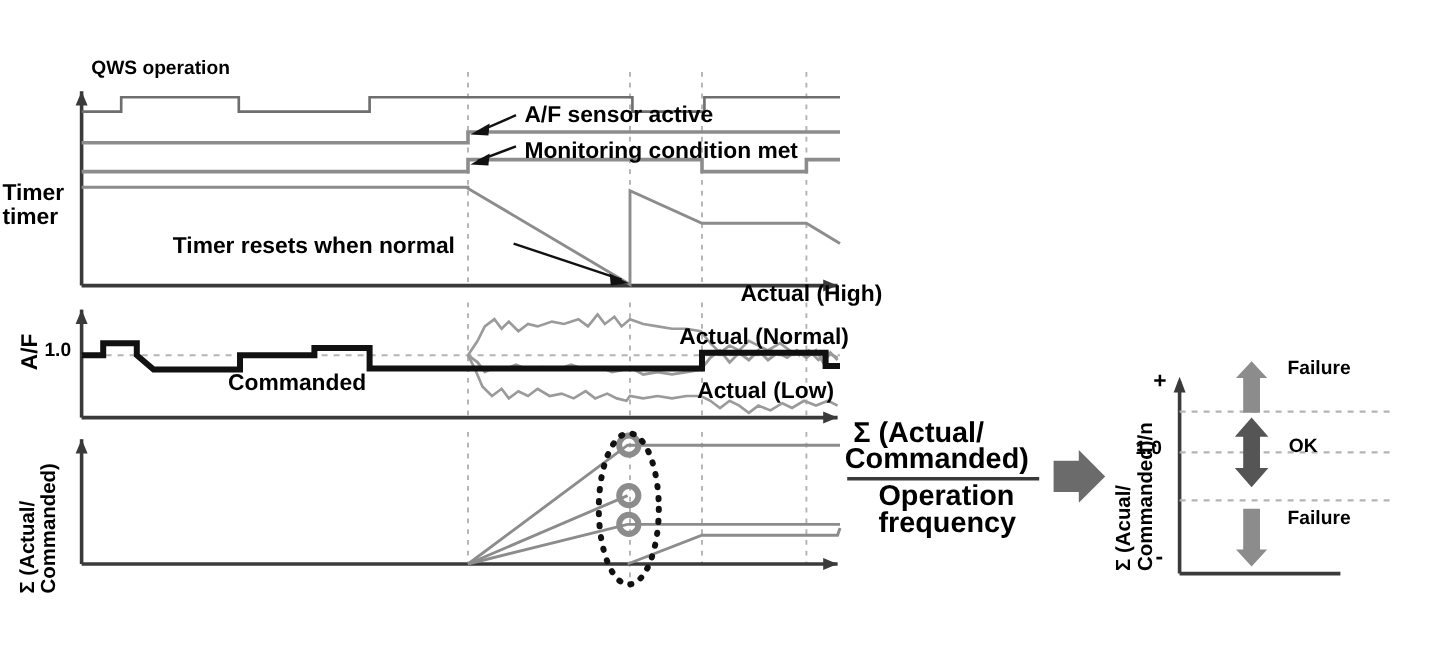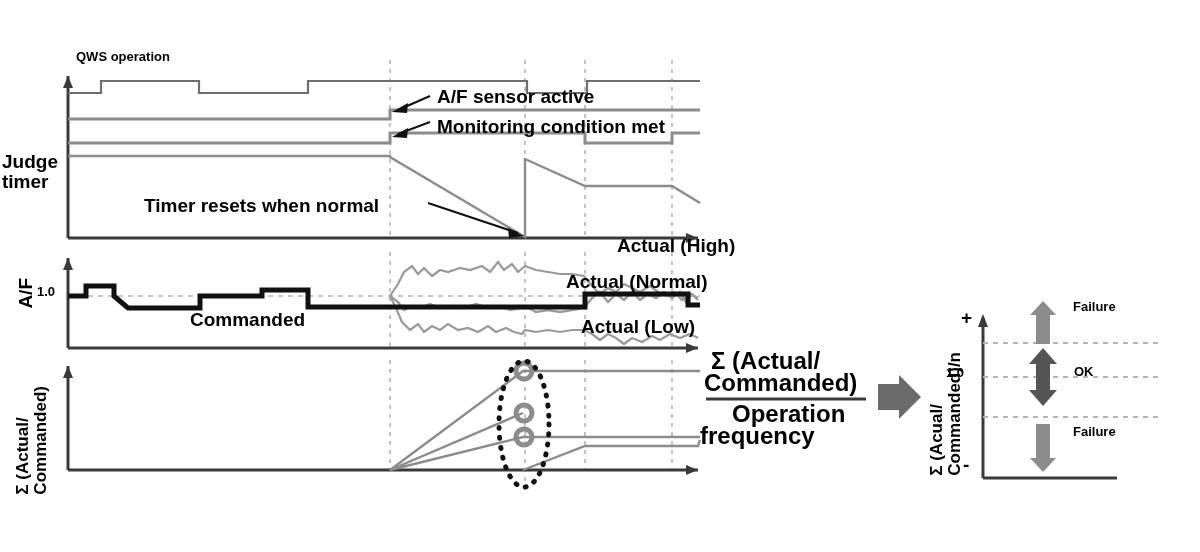--- a/index.html
+++ b/index.html
@@ -1,21 +1,21 @@
 <!DOCTYPE html>
 <html><head>
 <meta charset="utf-8">
 <style>
   html,body{margin:0;padding:0;background:#ffffff;}
   body{width:1200px;height:552px;position:relative;overflow:hidden;
        font-family:"Liberation Sans",sans-serif;color:#000;}
   #root{position:absolute;left:0;top:0;width:1200px;height:552px;}
   svg.layer{position:absolute;left:0;top:0;width:1200px;height:552px;}
   .lbl{position:absolute;font-weight:bold;white-space:pre;line-height:1.06;}
-  .t20{font-size:13px;}
+  .t20{font-size:16px;}
   .t19{font-size:19px;}
   .t18{font-size:24px;}
   .t17{font-size:17px;}
   .vert{writing-mode:vertical-rl;transform:rotate(180deg);}
 </style>
 </head>
 <body>
 
 <div id="root">
 
@@ -126,21 +126,21 @@
       <path fill="#8c8c8c" d="M1043,301 L1056,315 L1050,315 L1050,344 L1036,344 L1036,315 L1030,315 Z"></path>
 
       <path fill="#555555" d="M1043,348 L1057,364 L1050,364 L1050,390 L1057,390 L1043,406 L1029,390 L1036,390 L1036,364 L1029,364 Z"></path>
 
       <path fill="#8c8c8c" d="M1043,472 L1030,458 L1036,458 L1036,424 L1050,424 L1050,458 L1056,458 Z"></path>
     </g>
   </svg>
 
   <div class="lbl t20" style="left:76px; top:50px;">QWS operation</div>
 
-  <div class="lbl t19" style="left:2px; top:152px;">Judge
+  <div class="lbl t19" style="left:2px; top:152px;">Timer
 timer</div>
 
   <div class="lbl t19" style="left:437px; top:87px;">A/F sensor active</div>
 
   <div class="lbl t19" style="left:437px; top:117px;">Monitoring condition met</div>
 
   <div class="lbl t19" style="left:144px; top:196px;text-align:right;">Timer resets when normal</div>
 
   <div class="lbl t19 vert" style="left:16px; top:278px;">A/F</div>
 
@@ -153,21 +153,21 @@
   <div class="lbl t19" style="left:566px; top:272px;text-align:right;">Actual (Normal)</div>
 
   <div class="lbl t19" style="left:581px; top:317px;">Actual (Low)</div>
 
   <div class="lbl t17 vert" style="left:14px; top:386px;">Σ (Actual/
 Commanded)</div>
 
   <div class="lbl t18" style="left:711px; top:348px;">Σ (Actual/</div>
   <div class="lbl t18" style="left:704px; top:370px;">Commanded)</div>
   <div class="lbl t18" style="left:732px; top:401px;">Operation</div>
-  <div class="lbl t18" style="left:700px; top:423px;">frequency</div>
+  <div class="lbl t18" style="left:732px; top:423px;">frequency</div>
 
   <div class="lbl t17 vert" style="left:928px; top:352px;">Σ (Acual/
 Commanded)/n</div>
 
   <div class="lbl t19" style="left:961px; top:308px;">+</div>
   <div class="lbl t19" style="left:963px; top:455px;">-</div>
   <div class="lbl t20" style="left:946px; top:366px;">1.0</div>
 
   <div class="lbl t20" style="left:1073px; top:300px;">Failure</div>
   <div class="lbl t20" style="left:1074px; top:365px;">OK</div>

